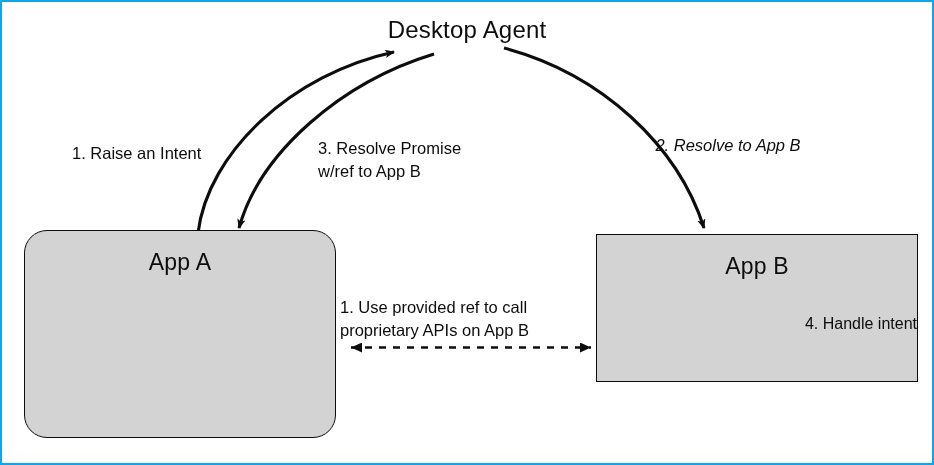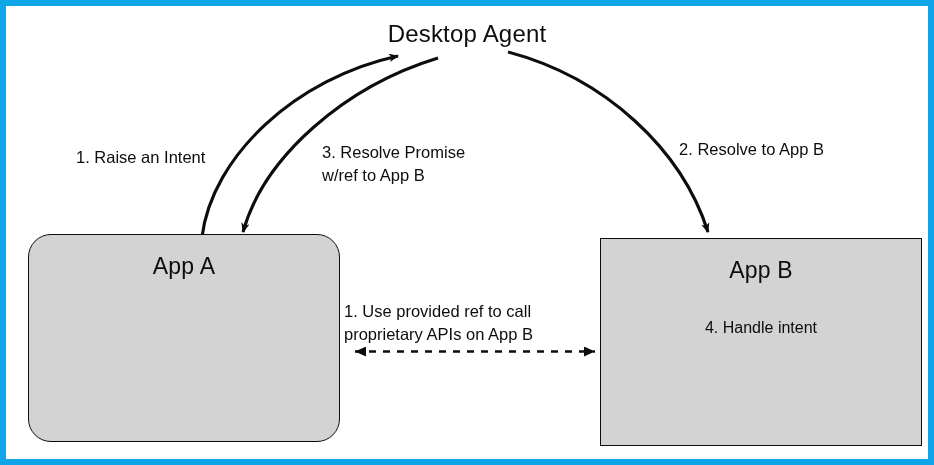--- a/index.html
+++ b/index.html
@@ -9,21 +9,21 @@
   }
   body {
     font-family: "Liberation Sans", sans-serif;
   }
   #canvas {
     position: relative;
     width: 934px;
     height: 465px;
     background: #ffffff;
     box-sizing: border-box;
-    border: 6px solid #0ea5e9;
+    border: 2px solid #0ea5e9;
     overflow: hidden;
   }
   .diagram-svg {
     position: absolute;
     left: 0;
     top: 0;
     width: 934px;
     height: 465px;
   }
   .node-box {
@@ -36,38 +36,38 @@
     left: 22px;
     top: 228px;
     width: 312px;
     height: 208px;
     border-radius: 23px;
   }
   #app-b-box {
     left: 594px;
     top: 232px;
     width: 322px;
-    height: 208px;
+    height: 148px;
   }
   .node-title {
     position: absolute;
     left: 0;
     right: 0;
     top: 18px;
     text-align: center;
     font-size: 23px;
     color: #0d0d0d;
     letter-spacing: 0.2px;
   }
   .node-sub {
     position: absolute;
     left: 0;
     right: 0;
     top: 80px;
-    text-align: center;
+    text-align: right;
     font-size: 16px;
     color: #0d0d0d;
   }
   .diagram-label {
     position: absolute;
     color: #0d0d0d;
     font-size: 16.5px;
     line-height: 23px;
     white-space: pre-line;
     text-align: left;
@@ -87,24 +87,25 @@
     width: 190px;
     text-align: left;
     margin-top: 12px;
   }
   #label-step-3 {
     left: 316px;
     top: 135px;
     width: 190px;
   }
   #label-step-2 {
-    left: 608px;
+    left: 621px;
     top: 132px;
     width: 210px;
-    text-align: right;
+    text-align: center;
+    font-style: italic;
   }
   #label-step-5 {
     left: 338px;
     top: 294px;
     width: 262px;
   }
 </style>
 </head>
 <body>
 

